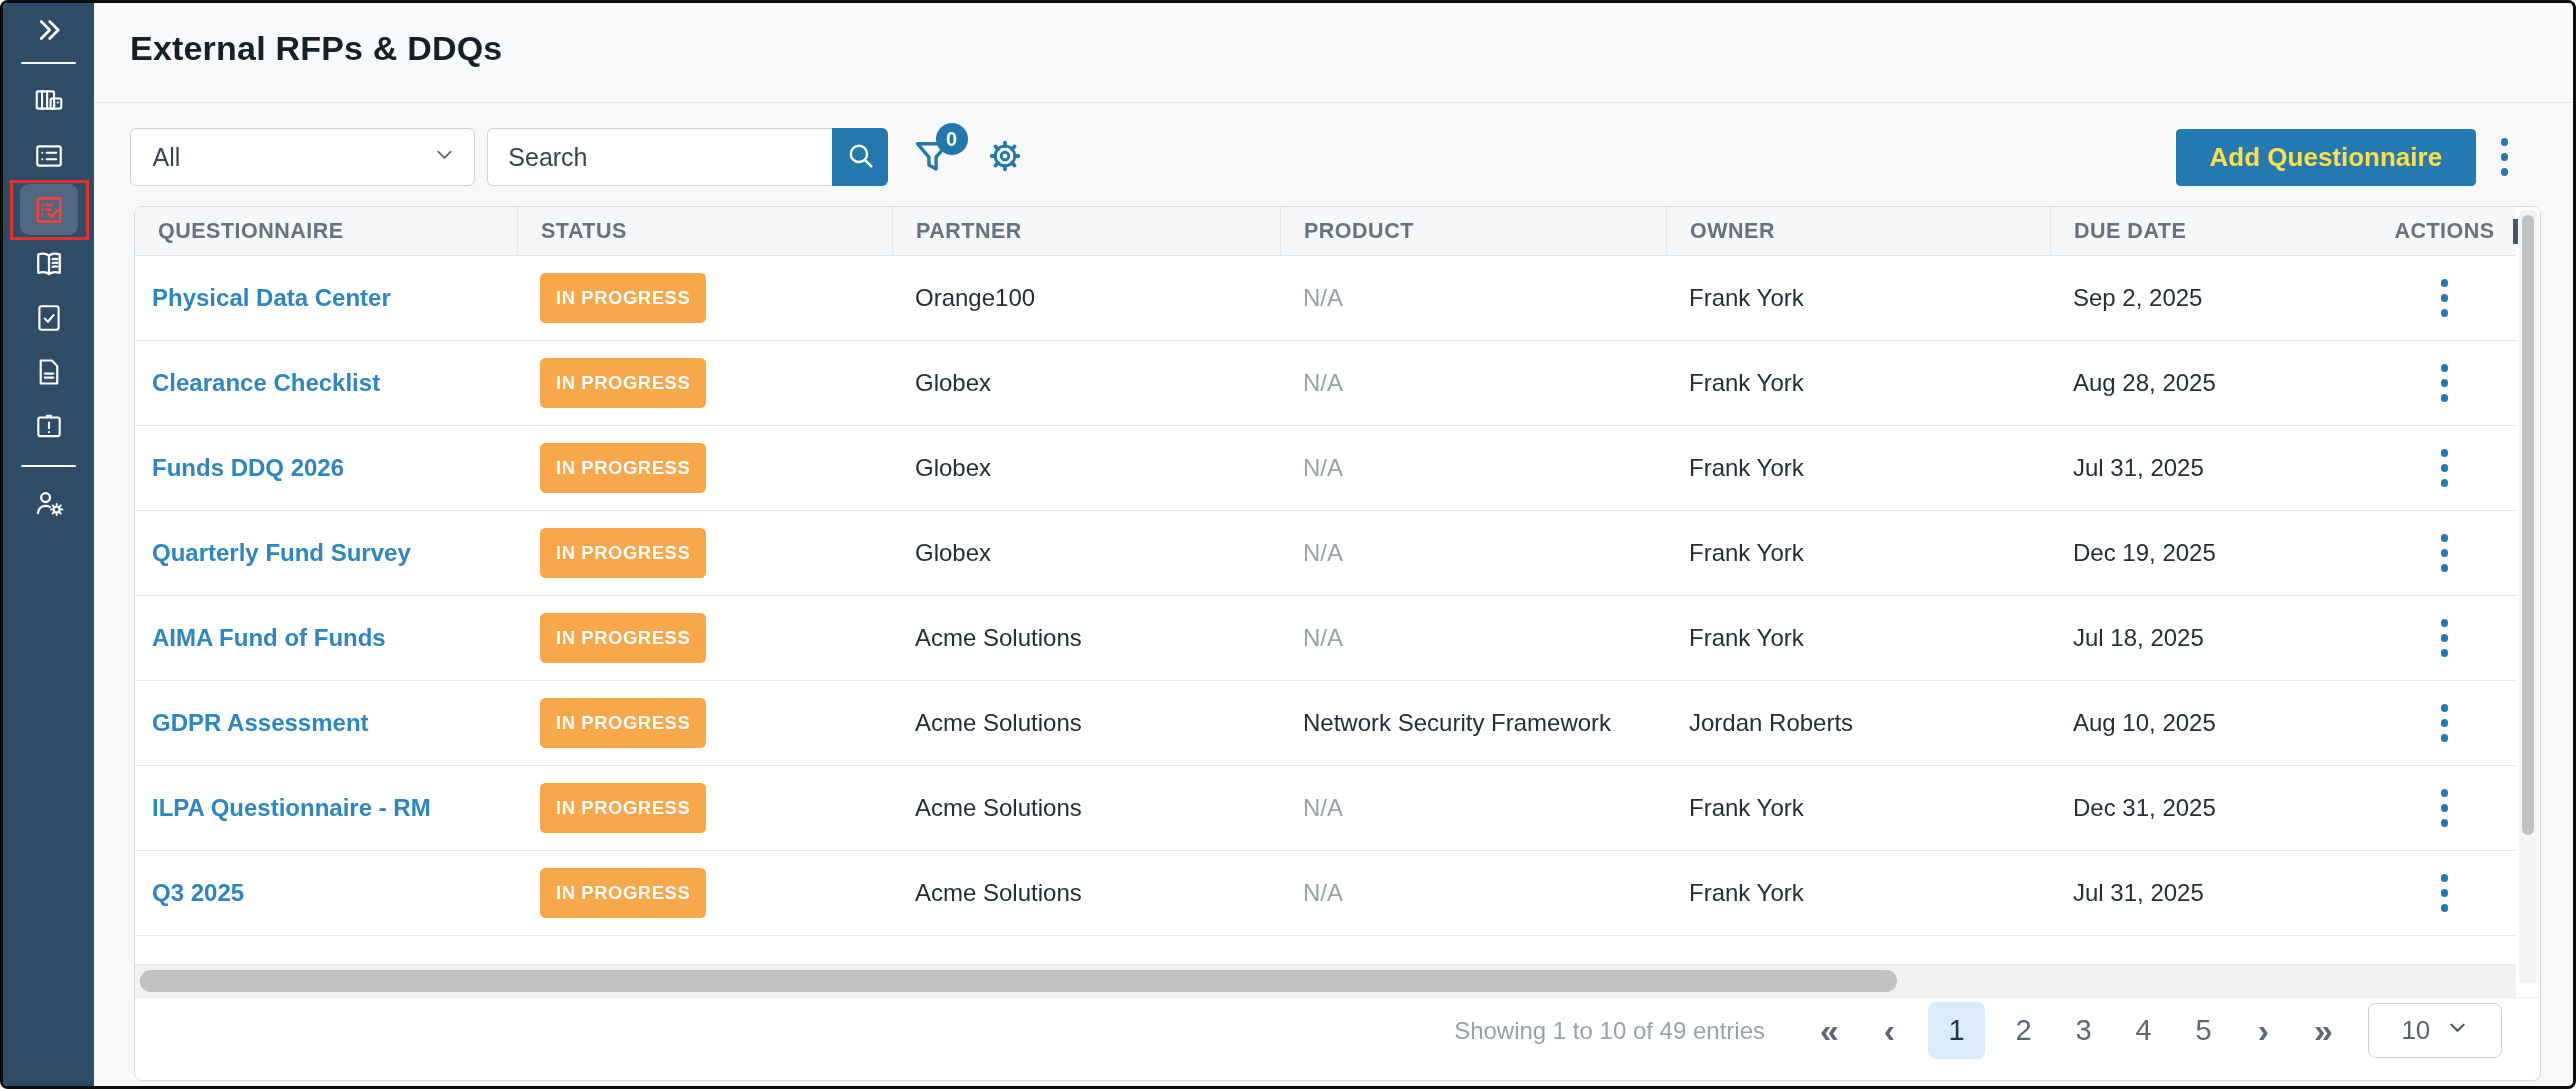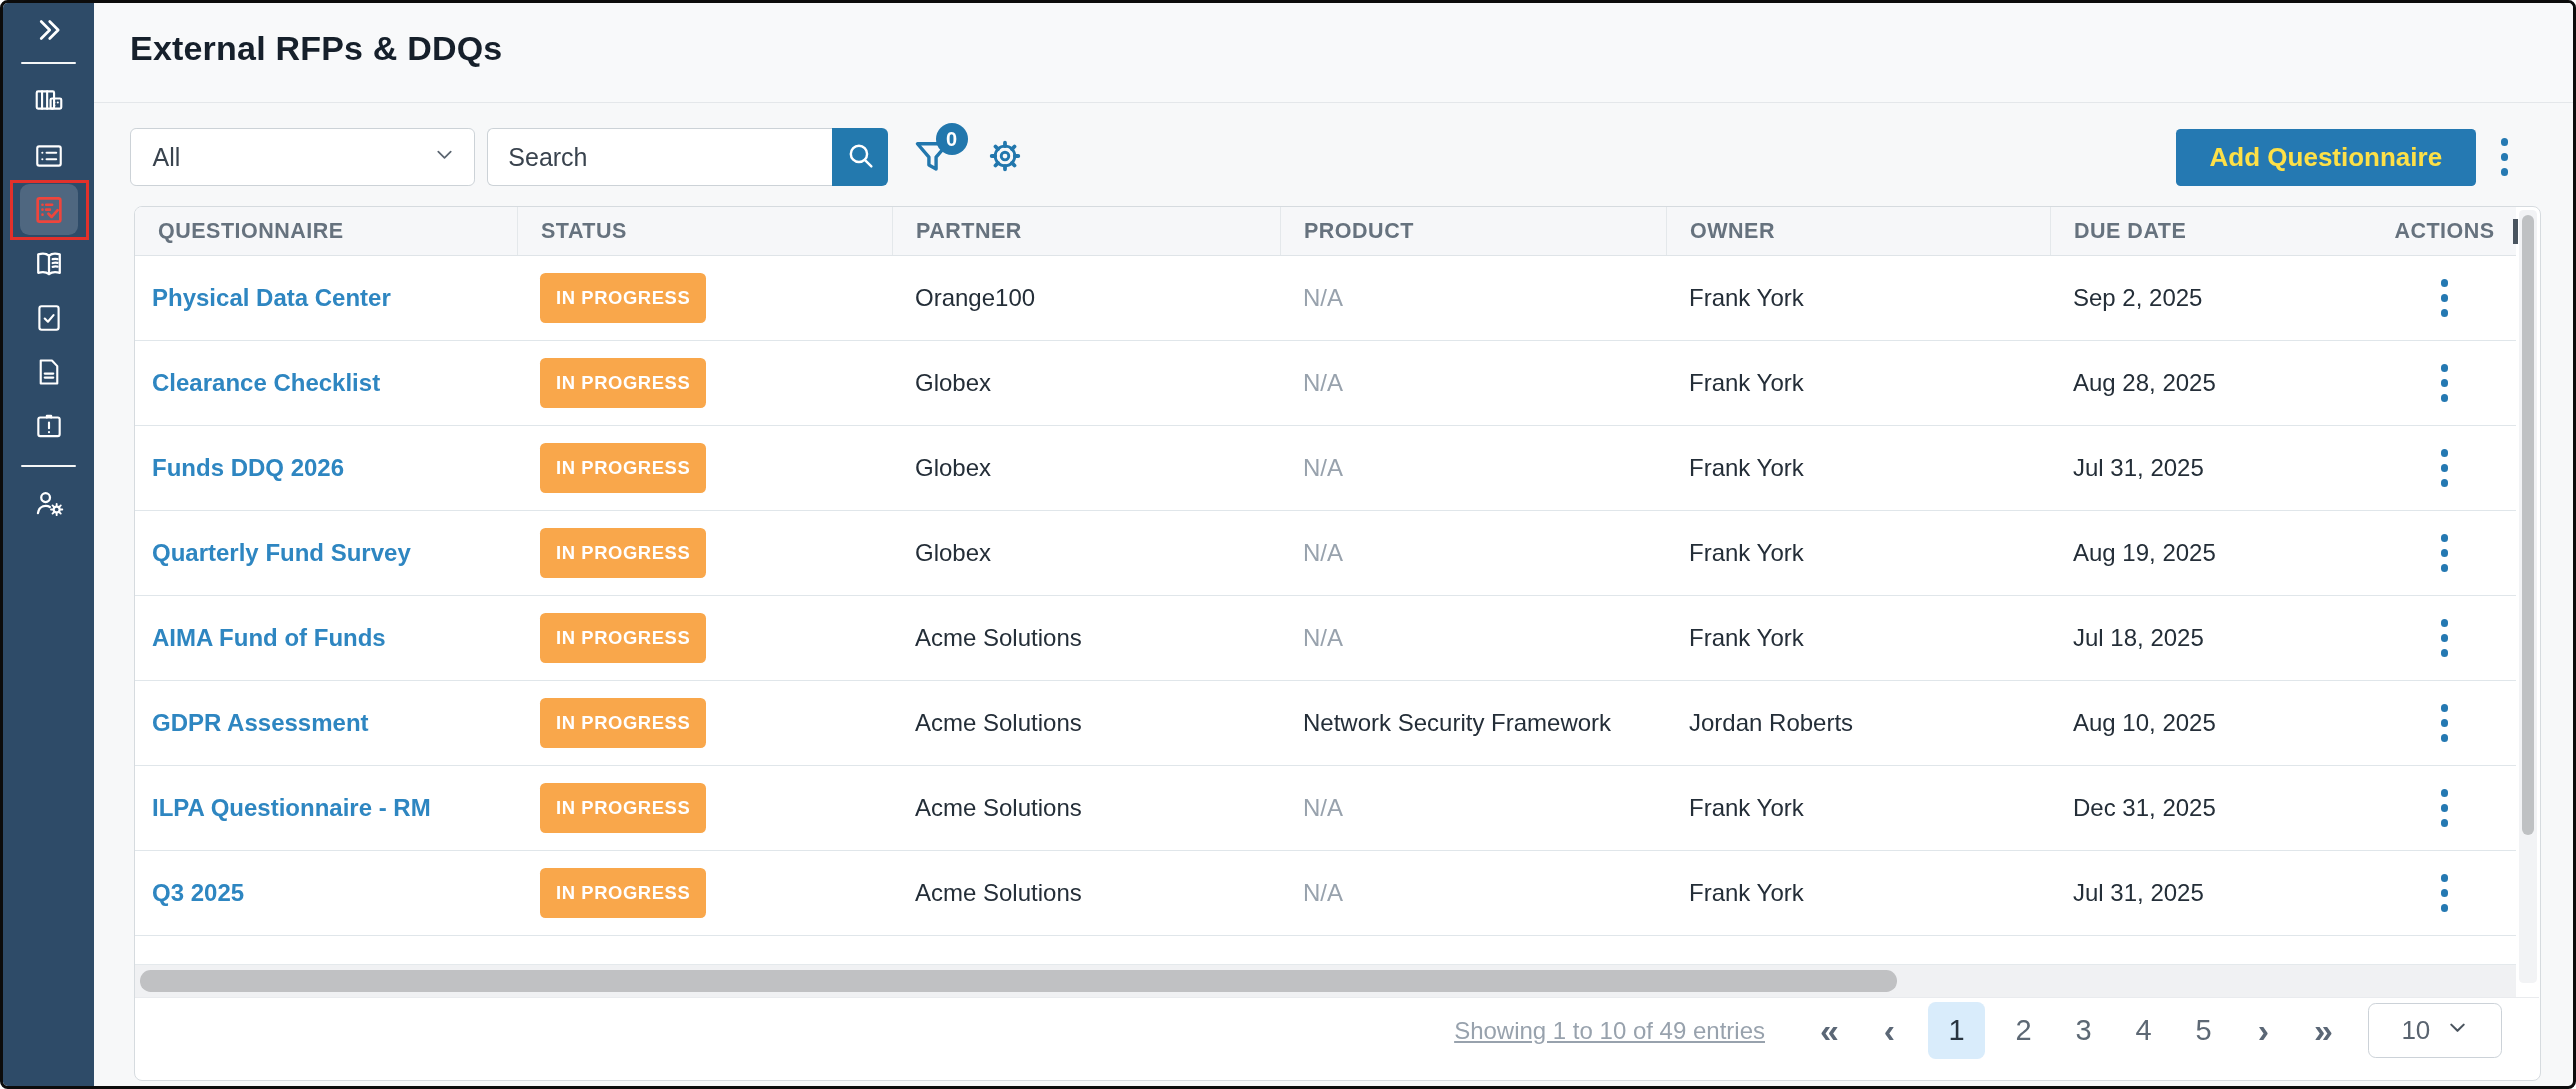--- a/index.html
+++ b/index.html
@@ -56,21 +56,21 @@
   .td{padding-left:23px;font-size:24px;color:#242e38;display:flex;align-items:center;height:100%;overflow:hidden;white-space:nowrap;}
   .td.c0{padding-left:17px;}
   .qlink{color:#2e86c1;font-weight:600;text-decoration:none;cursor:pointer;}
   .status-badge{background:#f9a74b;color:#fff;font-weight:700;font-size:18.4px;letter-spacing:0.6px;padding:16px 16px;border-radius:5.4px;line-height:1;}
   .na{color:#98a2ad;}
   .td.c6{justify-content:center;padding-left:0;}
   .empty-row{height:29px;border-bottom:1.5px solid #e4e9ec;width:2381px;background:#fff;}
   .hstrip{width:2381px;height:32px;background:#f0f1f3;display:flex;align-items:center;}
   .hthumb{margin-left:4.6px;width:1757px;height:21.5px;border-radius:10.7px;background:#c0c1c3;cursor:pointer;}
   .tfoot{height:66px;border-top:1.5px solid #e9ebee;display:flex;align-items:center;justify-content:flex-end;padding-right:37px;background:#fff;width:2404px;}
-  .summary{font-size:24px;color:#98a2ad;margin-right:43px;text-decoration:underline;}
+  .summary{font-size:24px;color:#98a2ad;margin-right:43px;}
   .pg{display:flex;align-items:center;gap:17px;}
   .pgbtn{min-width:43px;height:57px;display:flex;align-items:center;justify-content:center;font-size:29px;color:#5d6874;border-radius:7.7px;cursor:pointer;}
   .pgbtn.chev{font-size:34px;color:#5b6776;font-weight:600;}
   .pgbtn.active{background:#d9ecfb;color:#29343f;min-width:57px;}
   .pagesize{margin-left:23px;width:134px;height:55px;border:1.5px solid #ccd2d8;border-radius:7.7px;background:#fff;display:flex;align-items:center;justify-content:center;gap:15.3px;font-size:26px;color:#5a6470;cursor:pointer;}
   .vtrack{position:absolute;top:3.1px;right:3.1px;width:18.4px;height:773px;background:#f2f3f5;border-radius:4.6px;}
   .vthumb{position:absolute;top:4.6px;left:3.1px;width:12.3px;height:620px;background:#bfc1c3;border-radius:7.7px;cursor:pointer;}
 </style>
 </head>
 <body>
@@ -288,21 +288,21 @@
           <div class="tr">
             <div class="td c0">
               <a class="qlink">Quarterly Fund Survey</a>
             </div>
             <div class="td c1">
               <span class="status-badge">IN PROGRESS</span>
             </div>
             <div class="td c2">Globex</div>
             <div class="td c3 na">N/A</div>
             <div class="td c4">Frank York</div>
-            <div class="td c5">Aug 19, 2025</div>
+            <div class="td c5">Dec 19, 2025</div>
             <div class="td c6">
               <div class="kebab">
                 <i></i>
                 <i></i>
                 <i></i>
               </div>
             </div>
           </div>
           <div class="tr">
             <div class="td c0">

